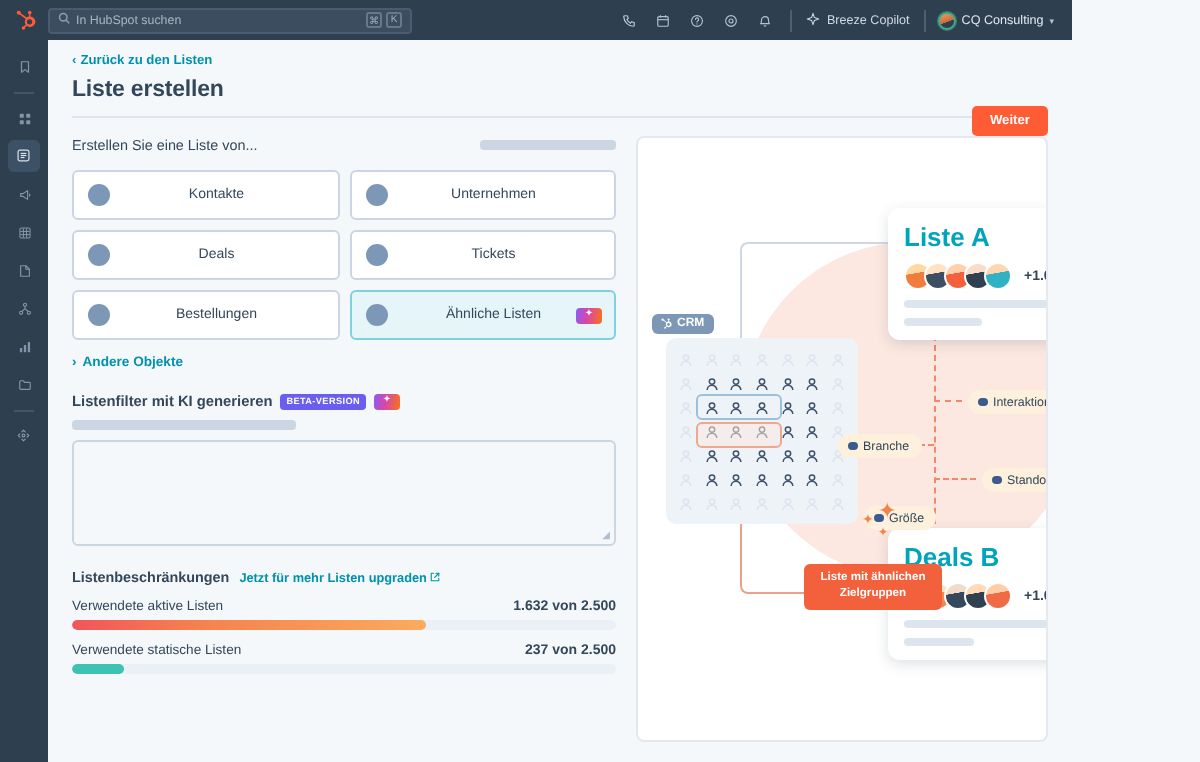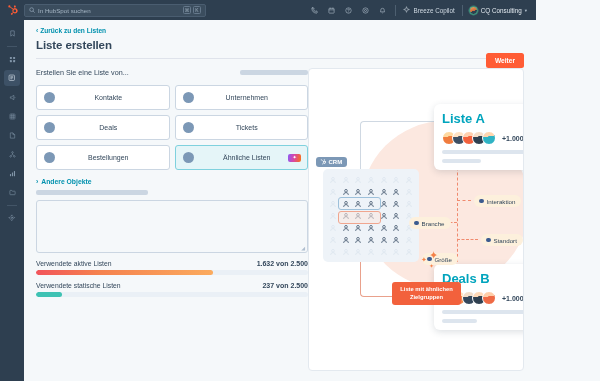--- a/index.html
+++ b/index.html
@@ -70,21 +70,21 @@
   .page-head { padding: 7px 12px 0 12px; }
   .backlink { color: #0091ae; font-size: 6.6px; font-weight: bold; display: inline-flex; align-items: center; gap: 2px; }
   .page-title { font-size: 11.5px; font-weight: bold; color: #33475b; margin-top: 5px; letter-spacing: -0.1px; }
   .head-rule { height: 1px; background: #dfe3eb; margin-top: 7px; }
   .weiter-btn {
     position: absolute; right: 12px; top: 33px;
     background: #ff5c35; color: #fff; font-size: 6.6px; font-weight: bold;
     padding: 4px 9px; border-radius: 2.5px; border: none;
   }
 
-  .content { flex: 1; display: flex; padding: 9px 12px 10px 12px; min-height: 0; }
+  .content { flex: 1; display: flex; gap: 10px; padding: 9px 12px 10px 12px; min-height: 0; }
 
   
   .leftcol { width: 272px; flex: 0 0 272px; display: flex; flex-direction: column; }
   .section-row { display: flex; align-items: center; justify-content: space-between; }
   .section-label { font-size: 7.2px; color: #33475b; }
   .skeleton { background: #cbd6e2; border-radius: 2px; height: 5px; }
 
   .type-grid { display: grid; grid-template-columns: 1fr 1fr; gap: 5px; margin-top: 8px; }
   .type-card {
     height: 25px; background: #fff; border: 1px solid #cbd6e2; border-radius: 3px;
@@ -414,25 +414,45 @@
                 <span class="sparkle">✦</span>
               </span>
             </div>
           </div>
 
           <div class="other-objects">
             <span>›</span>
             <span>Andere Objekte</span>
           </div>
 
+          <div class="filter-head">
+            <span class="filter-title">Listenfilter mit KI generieren</span>
+            <span class="beta-badge">BETA-VERSION</span>
+            <span class="ai-badge" style="position:static;">
+              <span class="sparkle">✦</span>
+            </span>
+          </div>
           <div class="skeleton filter-sub"></div>
           <div class="filter-box">
             <span class="resize-grip">◢</span>
           </div>
 
+          <div class="limits-head">
+            <span class="limits-title">Listenbeschränkungen</span>
+            <span class="upgrade-link">
+              <span>Jetzt für mehr Listen upgraden</span>
+              <span>
+                <svg width="5" height="5" viewBox="0 0 16 16" fill="none" stroke="#0091ae" stroke-width="1.8" stroke-linecap="round" stroke-linejoin="round">
+                  <path d="M6 2H2v12h12v-4"></path>
+                    <path d="M9.5 2H14v4.5"></path>
+                    <path d="M14 2 7.5 8.5"></path>
+                </svg>
+              </span>
+            </span>
+          </div>
 
           <div>
             <div class="limit-row">
               <span class="limit-name">Verwendete aktive Listen</span>
               <span class="limit-val">1.632 von 2.500</span>
             </div>
             <div class="bar-track">
               <div class="bar-fill orange" style="width:65%"></div>
             </div>
           </div>

